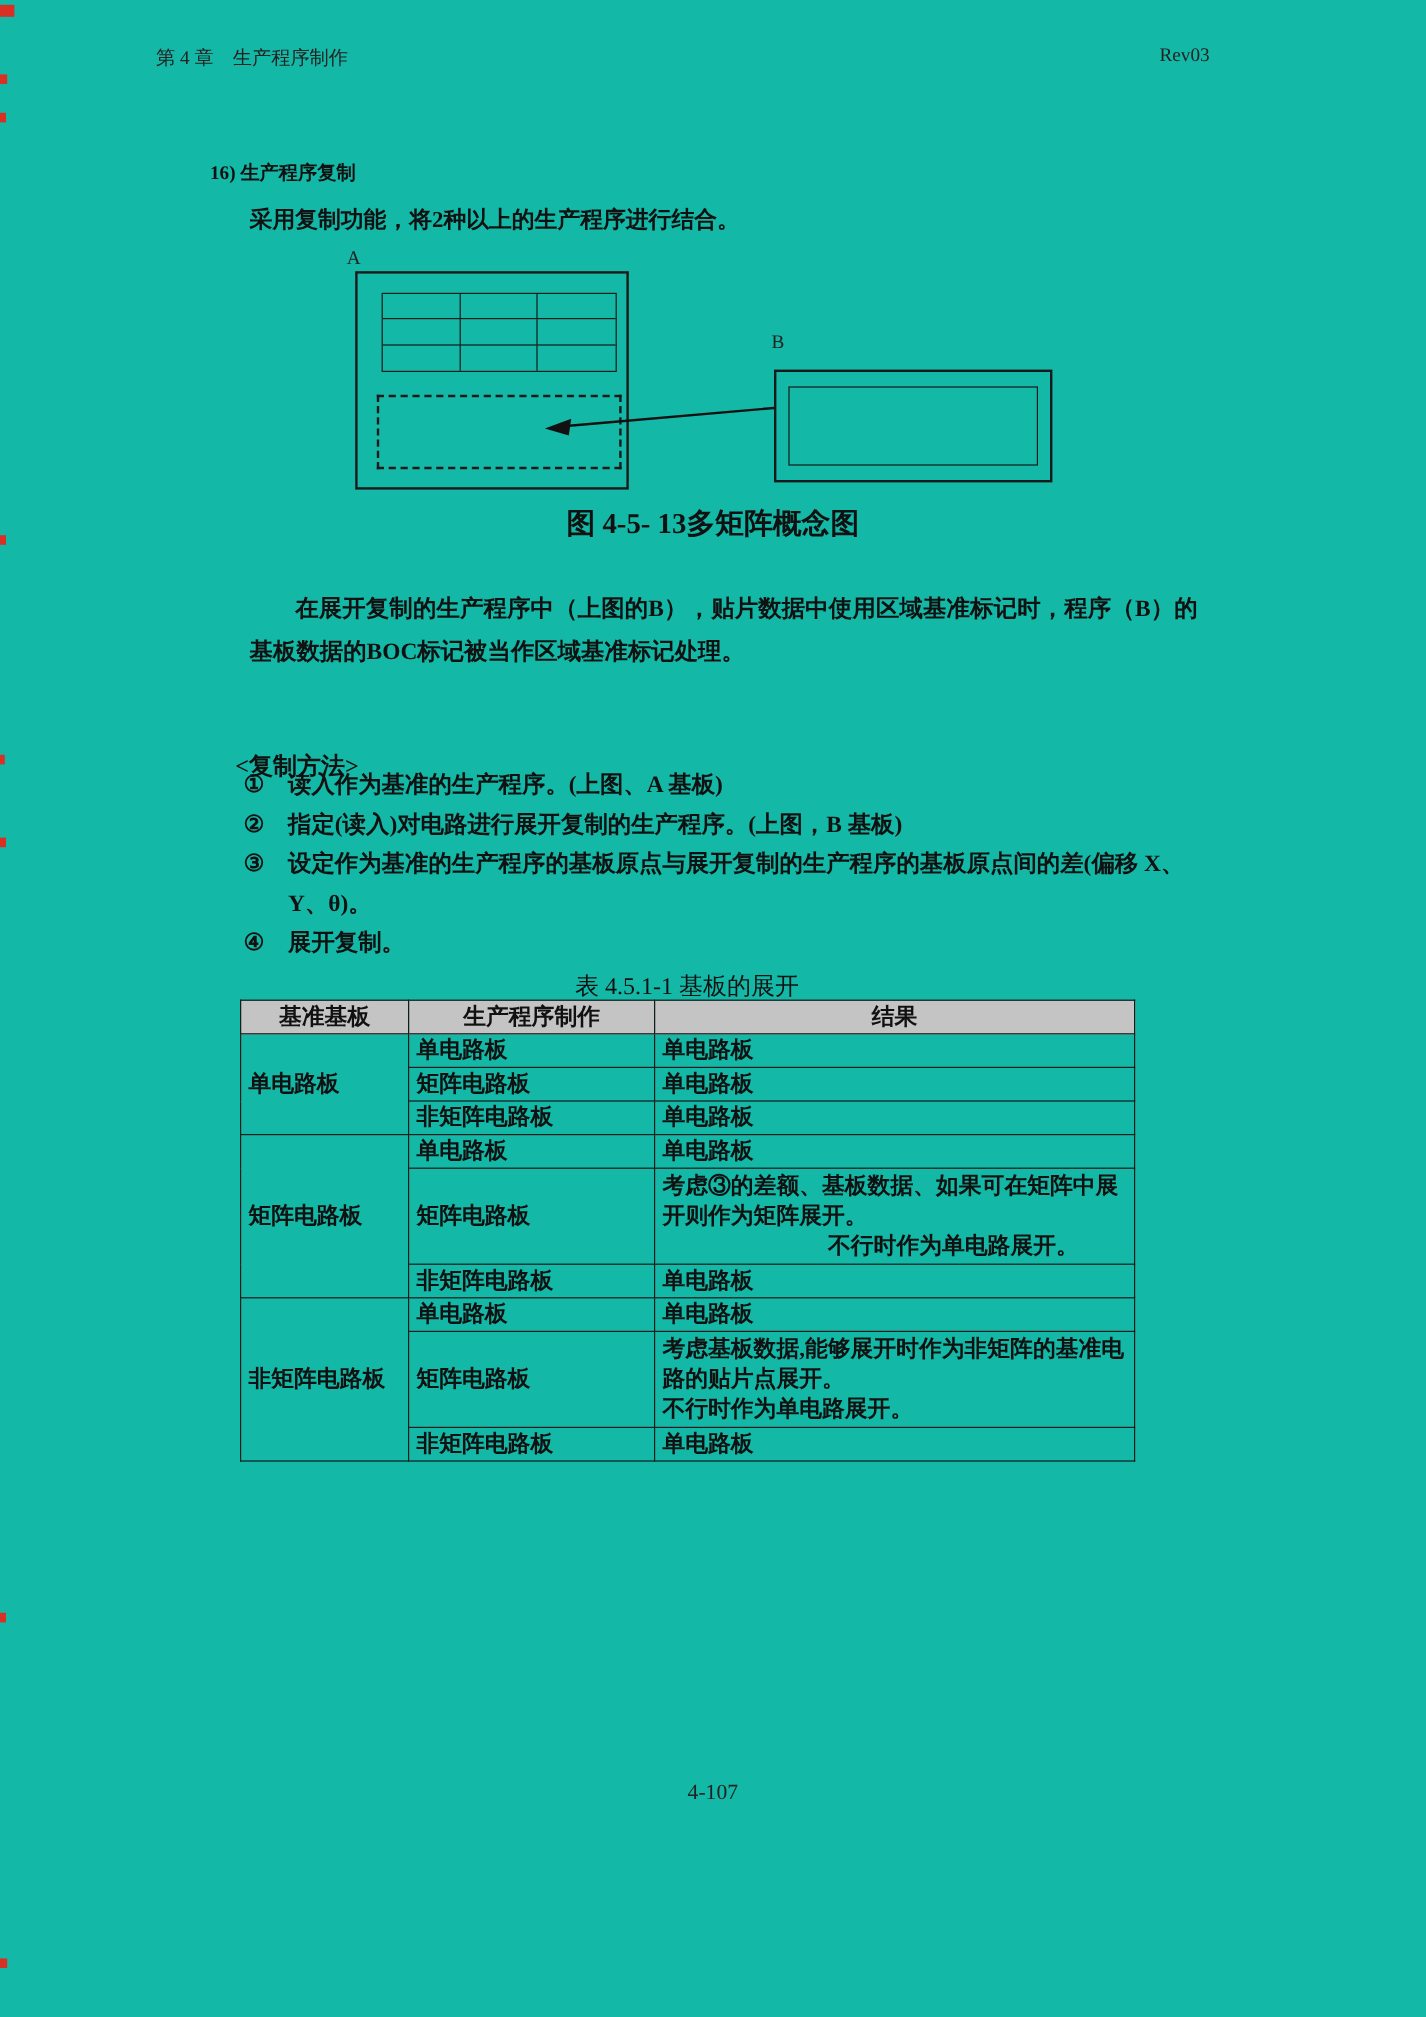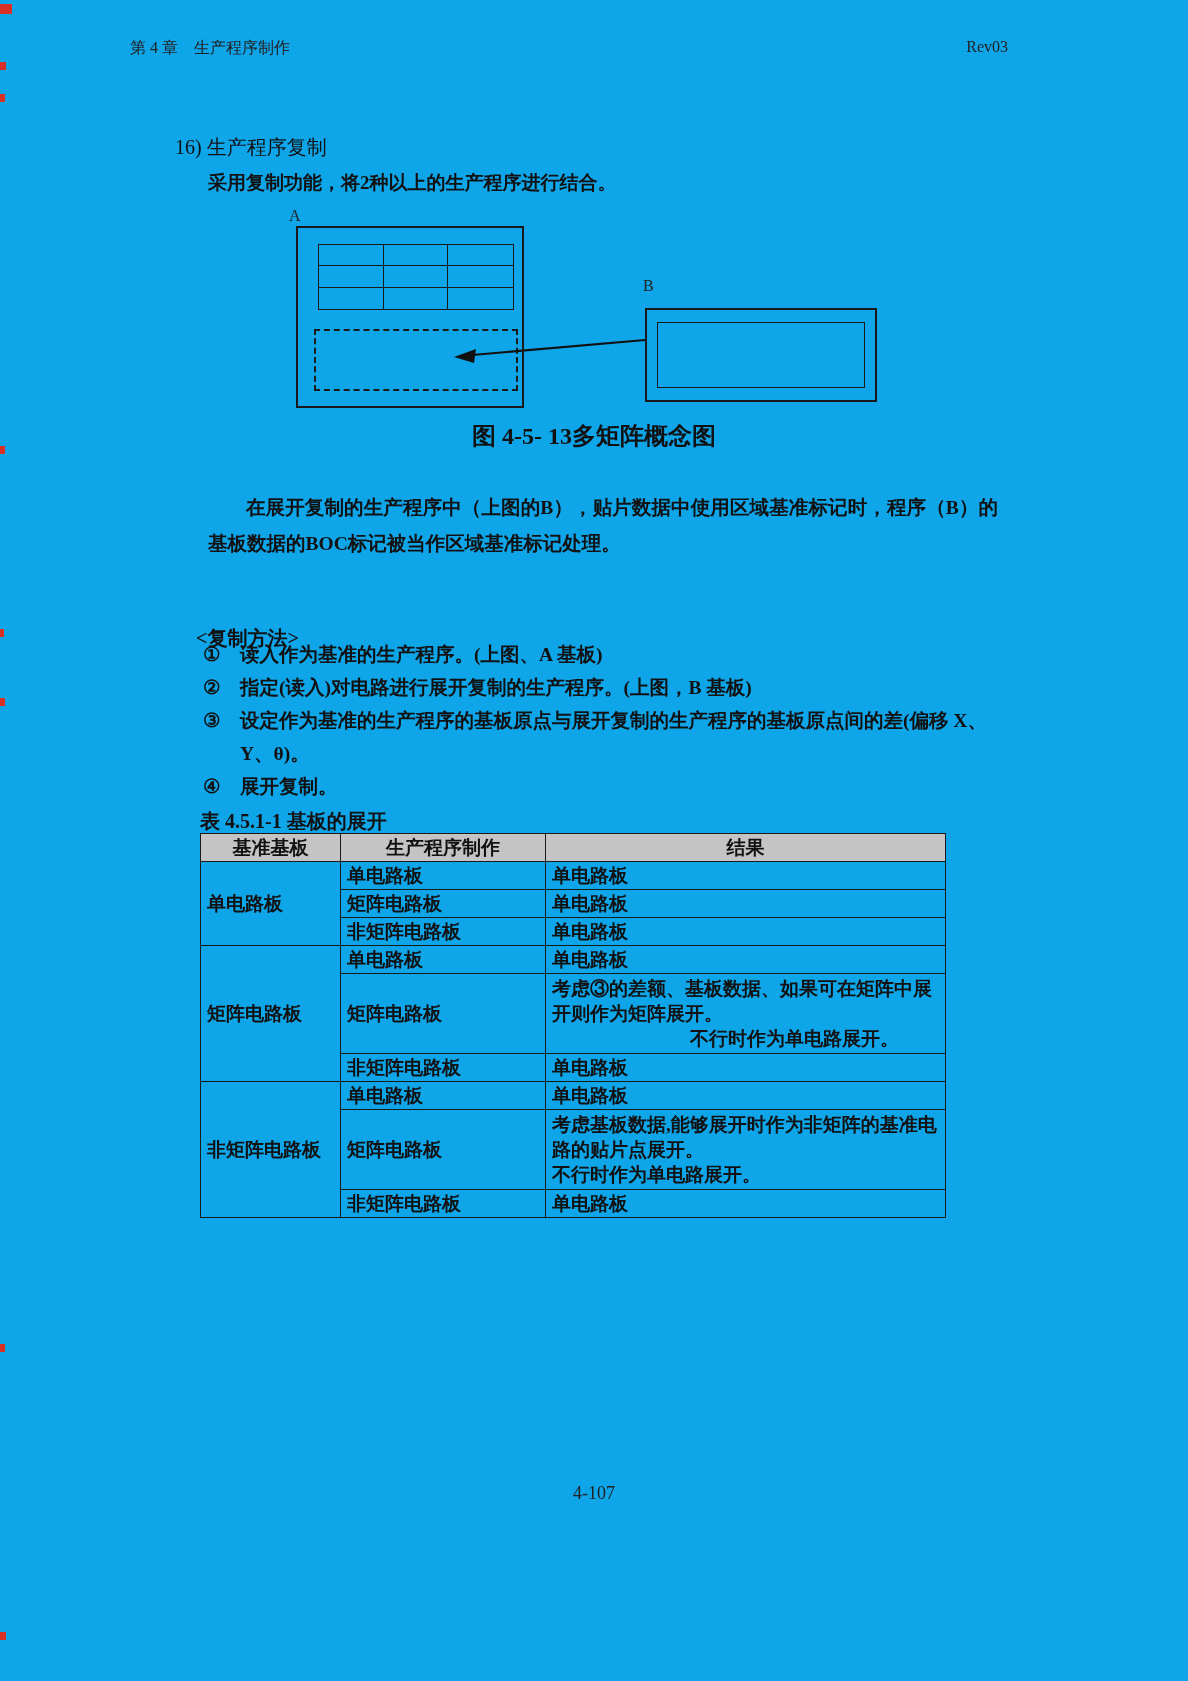--- a/index.html
+++ b/index.html
@@ -10,21 +10,21 @@
   * { margin: 0; padding: 0; box-sizing: border-box; }
   body {
     background: #e9e9e9;
     font-family: "Liberation Serif", "DejaVu Serif", serif;
     color: var(--ink);
   }
   .page {
     position: relative;
     width: 1188px;
     height: 1681px;
-    background: #0ea5e9;
+    background: #14b8a6;
     margin: 0 auto;
     overflow: hidden;
   }
   .scan-mark {
     position: absolute;
     left: 0;
     background: var(--artifact-red);
   }
   .header-row {
     position: absolute;
@@ -33,22 +33,22 @@
     width: 878px;
     display: flex;
     justify-content: space-between;
     font-size: 16px;
     color: #222;
   }
   .section-heading {
     position: absolute;
     top: 134px;
     left: 175px;
-    font-weight: normal;
-    font-size: 20px;
+    font-weight: bold;
+    font-size: 16px;
   }
   .intro-line {
     position: absolute;
     top: 170px;
     left: 208px;
     font-weight: bold;
     font-size: 19px;
   }
   .figure {
     position: absolute;
@@ -137,22 +137,22 @@
     font-size: 19.5px;
   }
   .method-item { display: flex; line-height: 33px; }
   .method-item .num { width: 37px; flex: 0 0 37px; }
   .method-item .txt { flex: 1 1 auto; }
   .table-caption {
     position: absolute;
     top: 808px;
     left: 200px;
     width: 745px;
-    text-align: left;
-    font-weight: bold;
+    text-align: center;
+    font-weight: normal;
     font-size: 20px;
   }
   table.expansion {
     position: absolute;
     top: 833px;
     left: 200px;
     width: 745px;
     border-collapse: collapse;
     table-layout: fixed;
     font-size: 19px;

